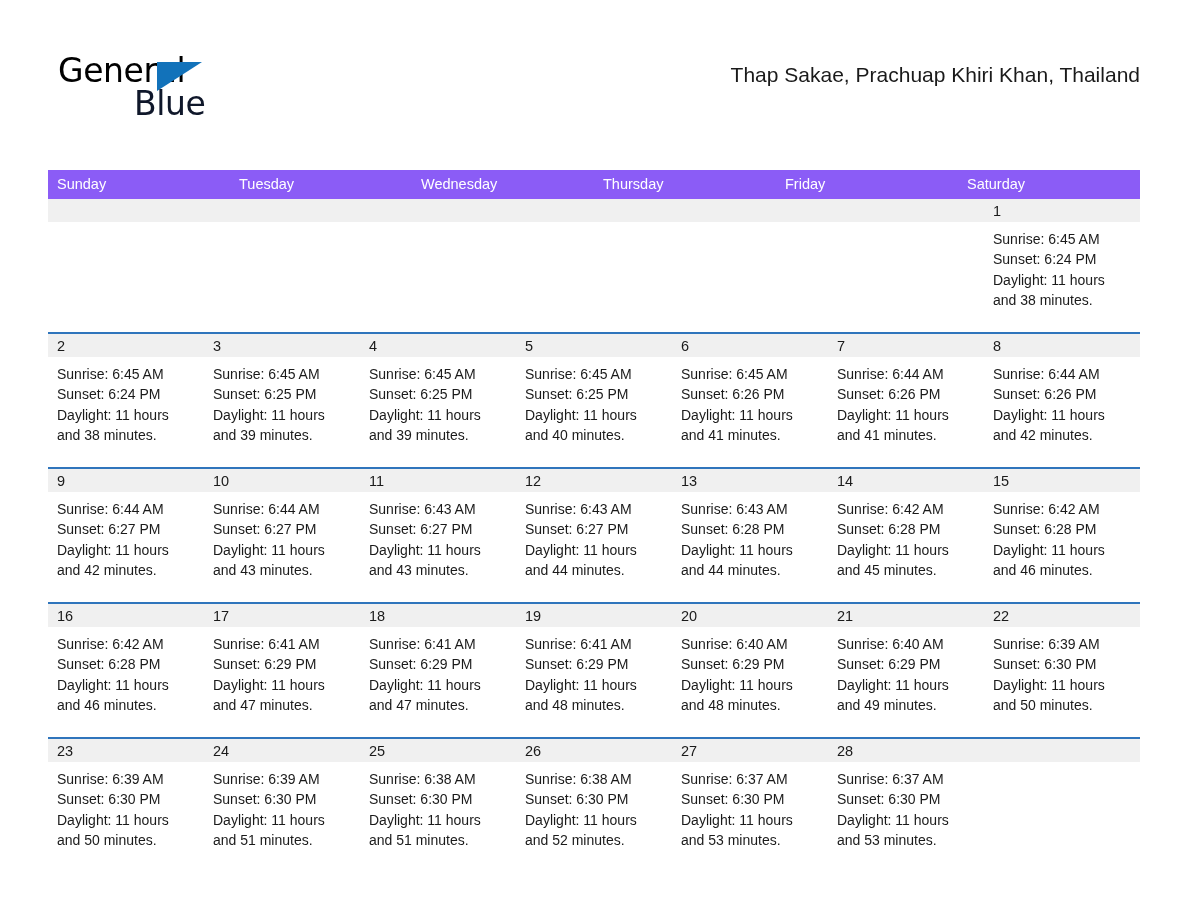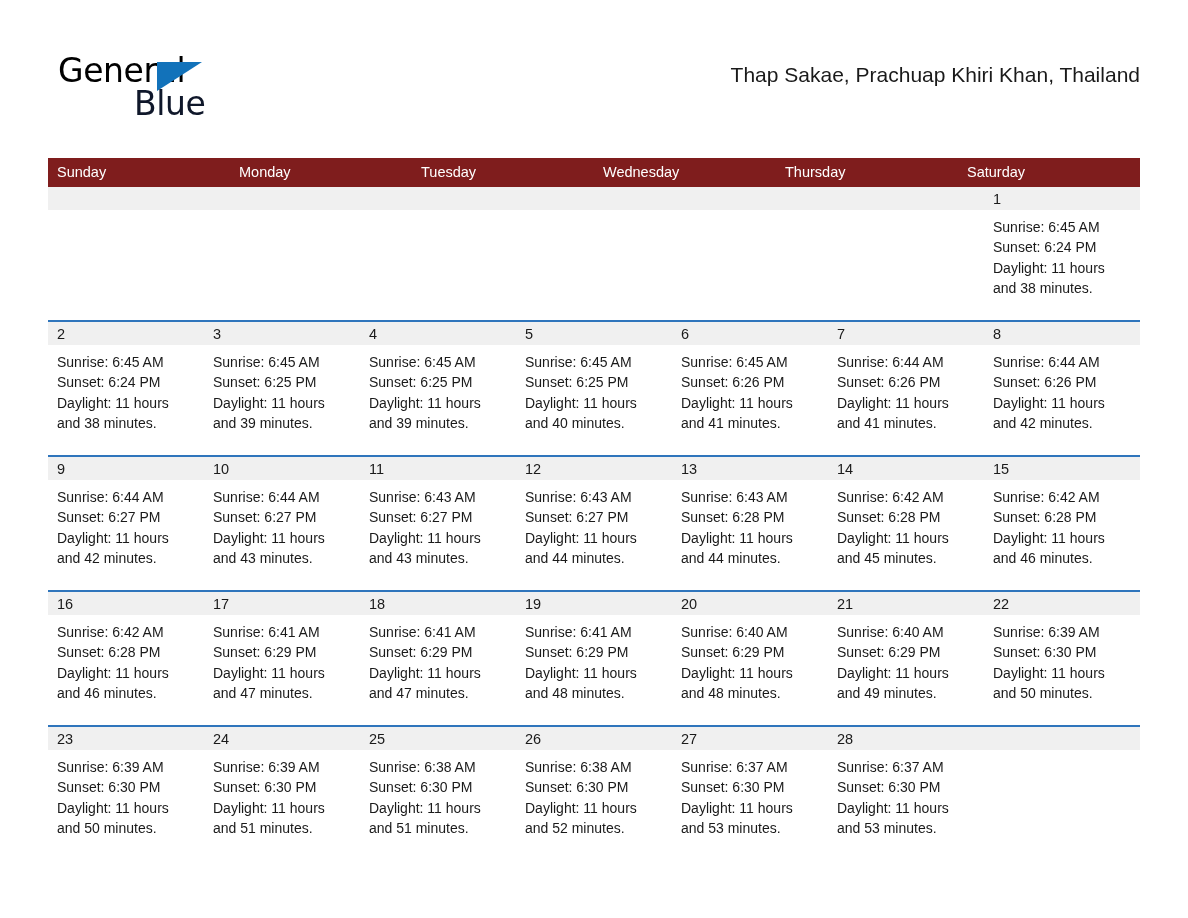--- a/index.html
+++ b/index.html
@@ -91,21 +91,22 @@
 
   
   .calendar {
     position: absolute;
     left: 48px;
     top: 158px;
     width: 1092px;
   }
   .week-head {
     display: flex;
-    background: #7f1d1d;
+    background: #8b5cf6;
+    margin-top: 12px;
   }
   .week-head .dow {
     flex: 1 1 0;
     box-sizing: border-box;
     padding: 5px 0 6px 9px;
     font-size: 14.5px;
     color: #ffffff;
     line-height: 18px;
     white-space: nowrap;
     overflow: hidden;
@@ -162,24 +163,24 @@
 
     <div class="title-block">
       <div class="cal-subtitle">Thap Sakae, Prachuap Khiri Khan, Thailand</div>
     </div>
 
   </div>
 
   <div class="calendar">
     <div class="week-head" id="dow-row">
         <div class="dow">Sunday</div>
-        <div class="dow">Monday</div>
         <div class="dow">Tuesday</div>
         <div class="dow">Wednesday</div>
         <div class="dow">Thursday</div>
+        <div class="dow">Friday</div>
         <div class="dow">Saturday</div>
       </div>
     <div id="weeks-container">
         <div class="week first">
           <div class="cell empty">
             <div class="daynum"></div>
           </div>
           <div class="cell empty">
             <div class="daynum"></div>
           </div>

